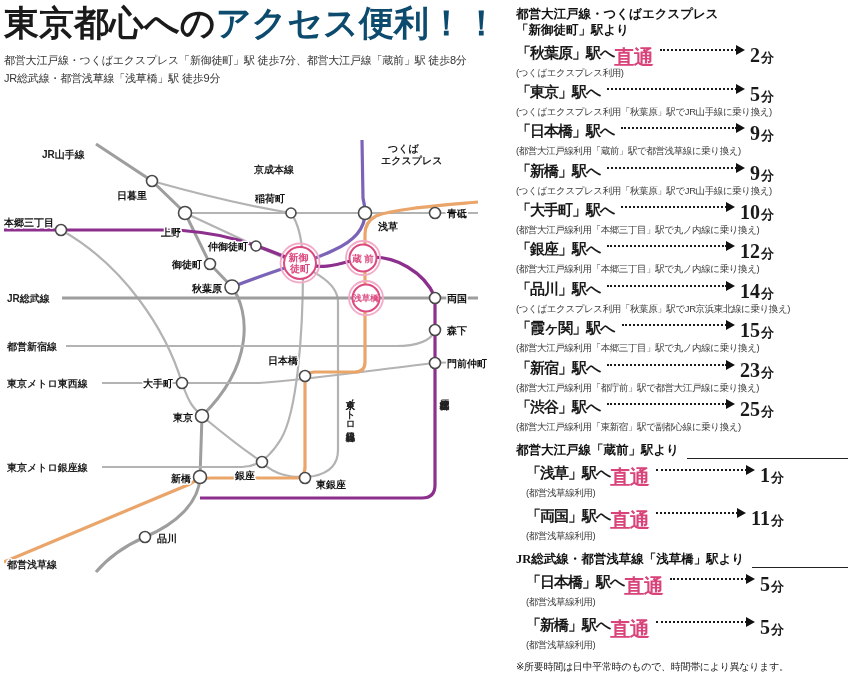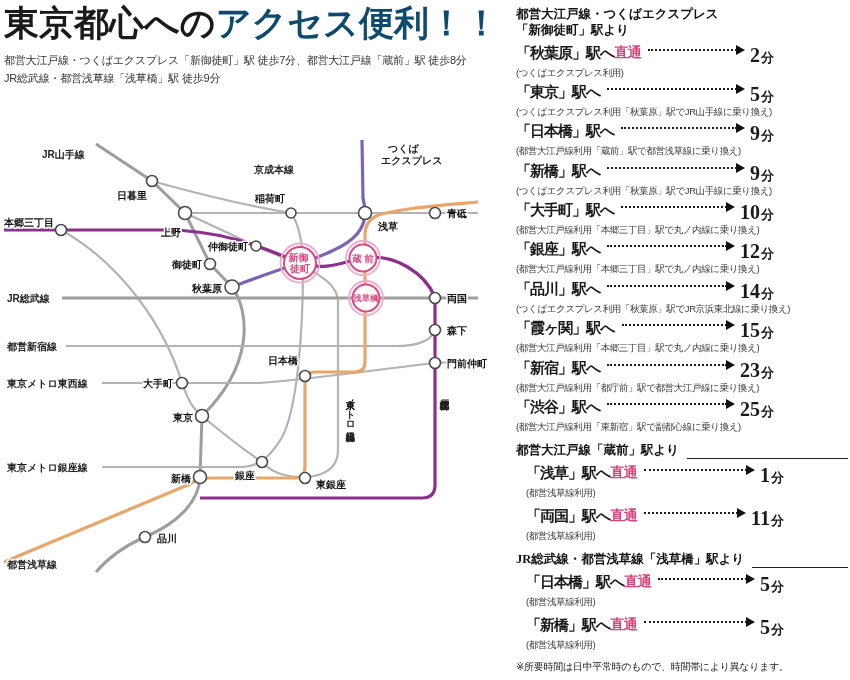--- a/index.html
+++ b/index.html
@@ -34,21 +34,21 @@
   .sec-h { font-family:"Liberation Serif","DejaVu Serif",serif; font-size:12.5px;
            font-weight:700; color:#111; line-height:1.3; margin-bottom:5px; }
   .sec-h .sec-h-text { white-space:pre-line; }
   .sec-h.ruled { display:flex; align-items:flex-end; white-space:nowrap; }
   .sec-h .rule { flex:1 1 auto; border-top:1.2px solid #222; height:0; margin-left:8px; }
   .entry { margin-bottom:5px; }
   .ruled-sec .entry { margin-bottom:9px;margin-left:10px; }
   .row { display:flex; align-items:flex-start; width:258px; height:23px; }
   .st  { font-family:"Liberation Serif","DejaVu Serif",serif; font-size:15px; font-weight:700;
          letter-spacing:-1px; white-space:nowrap; }
-  .direct { font-family:Liberation Sans, sans-serif; font-size:14px; font-weight:700;
+  .direct { font-family:Liberation Sans, sans-serif; font-size:20px; font-weight:700;
             color:#d9437a; letter-spacing:-0.5px; white-space:nowrap; }
   .leader { flex:1 1 auto; position:relative; height:10px; margin:1px 5px 0 7px; min-width:22px; }
   .leader::before { content:""; position:absolute; left:0; right:8px; top:4px;
                     border-top:2px dotted #1a1a1a; }
   .leader::after { content:""; position:absolute; right:0; top:0; width:0; height:0;
                    border-left:9px solid #111; border-top:5px solid transparent;
                    border-bottom:5px solid transparent; }
   .time { font-family:"Liberation Serif","DejaVu Serif",serif; white-space:nowrap; }
   .time .num  { font-size:20px; font-weight:700; }
   .time .unit { font-size:13px; font-weight:700; margin-left:1px; }

